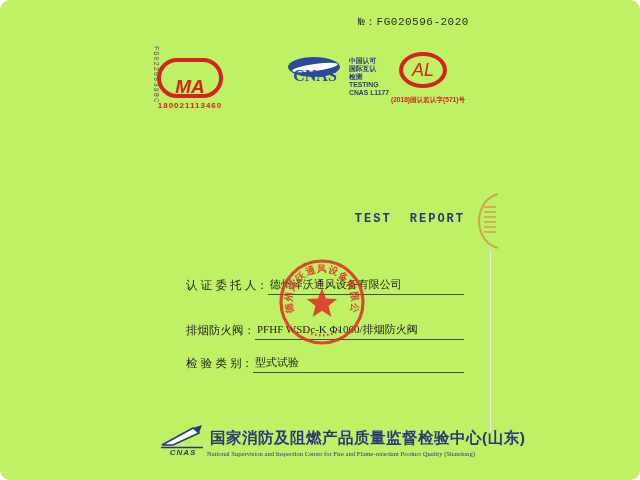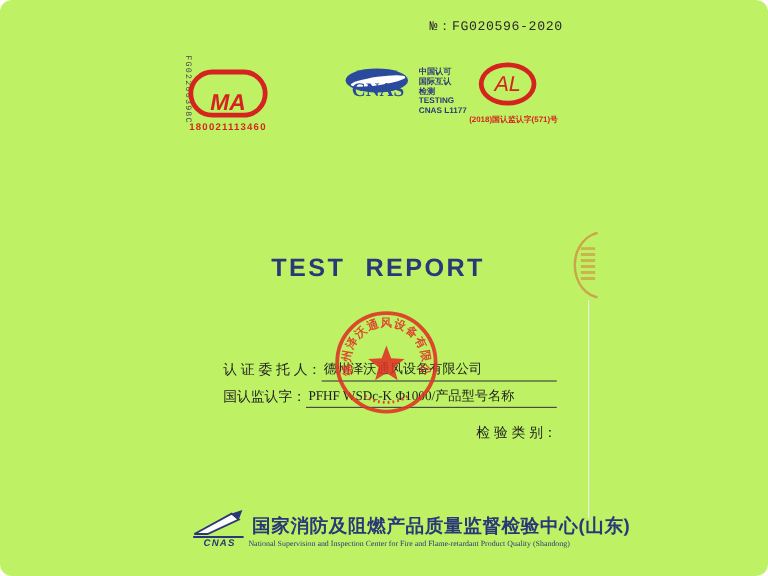--- a/index.html
+++ b/index.html
@@ -32,29 +32,29 @@
   .cnas-caption{position:absolute;left:349px;top:57px;width:64px;font-size:6.8px;line-height:8px;
     color:var(--navy);font-weight:bold;}
   .cal-ring{position:absolute;left:399px;top:52px;width:40px;height:28px;border:4px solid var(--red);
     border-radius:50%;display:flex;align-items:center;justify-content:center;}
   .cal-ring span{font-size:18px;font-weight:normal;font-style:italic;color:var(--red);line-height:1;}
   .cal-caption{position:absolute;left:383px;top:96px;width:90px;text-align:center;
     font-size:6.6px;color:var(--red);font-weight:bold;}
   
   .title-zh{position:absolute;left:165px;top:170px;width:300px;text-align:center;
     font-size:33px;font-weight:bold;color:var(--navy);letter-spacing:12px;}
-  .title-en{position:absolute;left:165px;top:212px;width:300px;text-align:center;
-    font-family:Liberation Sans, sans-serif;font-size:21px;font-weight:bold;color:var(--navy);
+  .title-en{position:absolute;left:165px;top:212px;width:300px;text-align:right;
+    font-family:Liberation Mono, monospace;font-size:12px;font-weight:bold;color:var(--navy);
     letter-spacing:2px;word-spacing:9px;}
   
   .field-row{position:absolute;left:186px;width:278px;height:20px;display:flex;align-items:flex-end;}
   .field-label{font-size:11.5px;color:#222;white-space:nowrap;padding-bottom:2px;}
   .field-value{flex:1;border-bottom:1px solid #4a4a4a;font-size:11px;color:#1d1d1d;
     font-family:"Liberation Serif",serif;padding:0 0 2px 2px;white-space:nowrap;overflow:hidden;}
-  .row1{top:298px;} .row2{top:320px;} .row3{top:353px;flex-direction:column;}
+  .row1{top:275px;} .row2{top:320px;} .row3{top:353px;}
   
   .stamp{position:absolute;left:252px;top:232px;width:140px;height:140px;opacity:0.88;}
   
   .partial-stamp-clip{position:absolute;left:476px;top:192px;width:22px;height:58px;overflow:hidden;opacity:0.4;}
   .partial-stamp-ring{position:absolute;left:2px;top:1px;width:42px;height:52px;border:2px solid var(--stamp);
     border-radius:50%;}
   .partial-stamp-marks{position:absolute;left:8px;top:14px;width:12px;height:28px;
     background:repeating-linear-gradient(180deg,rgba(224,50,38,.8) 0 2px,transparent 2px 5px);}
   .page-fold{position:absolute;left:490px;top:250px;width:1px;height:182px;background:#ececec;}
   
@@ -100,25 +100,26 @@
   </div>
   <div class="cal-caption">(2018)国认监认字(571)号</div>
 
   <div class="title-en">TEST REPORT</div>
 
   <div class="field-row row1">
     <span class="field-label">认 证 委 托 人：</span>
     <span class="field-value">德州泽沃通风设备有限公司</span>
   </div>
   <div class="field-row row2">
-    <span class="field-label">国认监认字：</span>
-    <span class="field-value">PFHF WSDc-K Φ1000/产品型号名称</span>
+    <span class="field-label">排烟防火阀：</span>
+    <span class="field-value">PFHF WSDc-K Φ1000/排烟防火阀</span>
   </div>
   <div class="field-row row3">
     <span class="field-label">检 验 类 别：</span>
+    <span class="field-value">型式试验</span>
   </div>
 
   <div class="stamp">
     <svg width="140" height="140" viewBox="0 0 140 140">
       <defs>
         <path id="ringArc" d="M 41.8,80.3 A 30,30 0 1 1 98.2,80.3" fill="none"></path>
       </defs>
       <circle cx="70" cy="70" r="41" fill="none" stroke="#e03226" stroke-width="3.2"></circle>
       <text font-size="9.5" font-weight="bold" fill="#e03226" letter-spacing="1" font-family="Liberation Sans, sans-serif">
         <textPath href="#ringArc" startOffset="0">德州泽沃通风设备有限公司</textPath>

